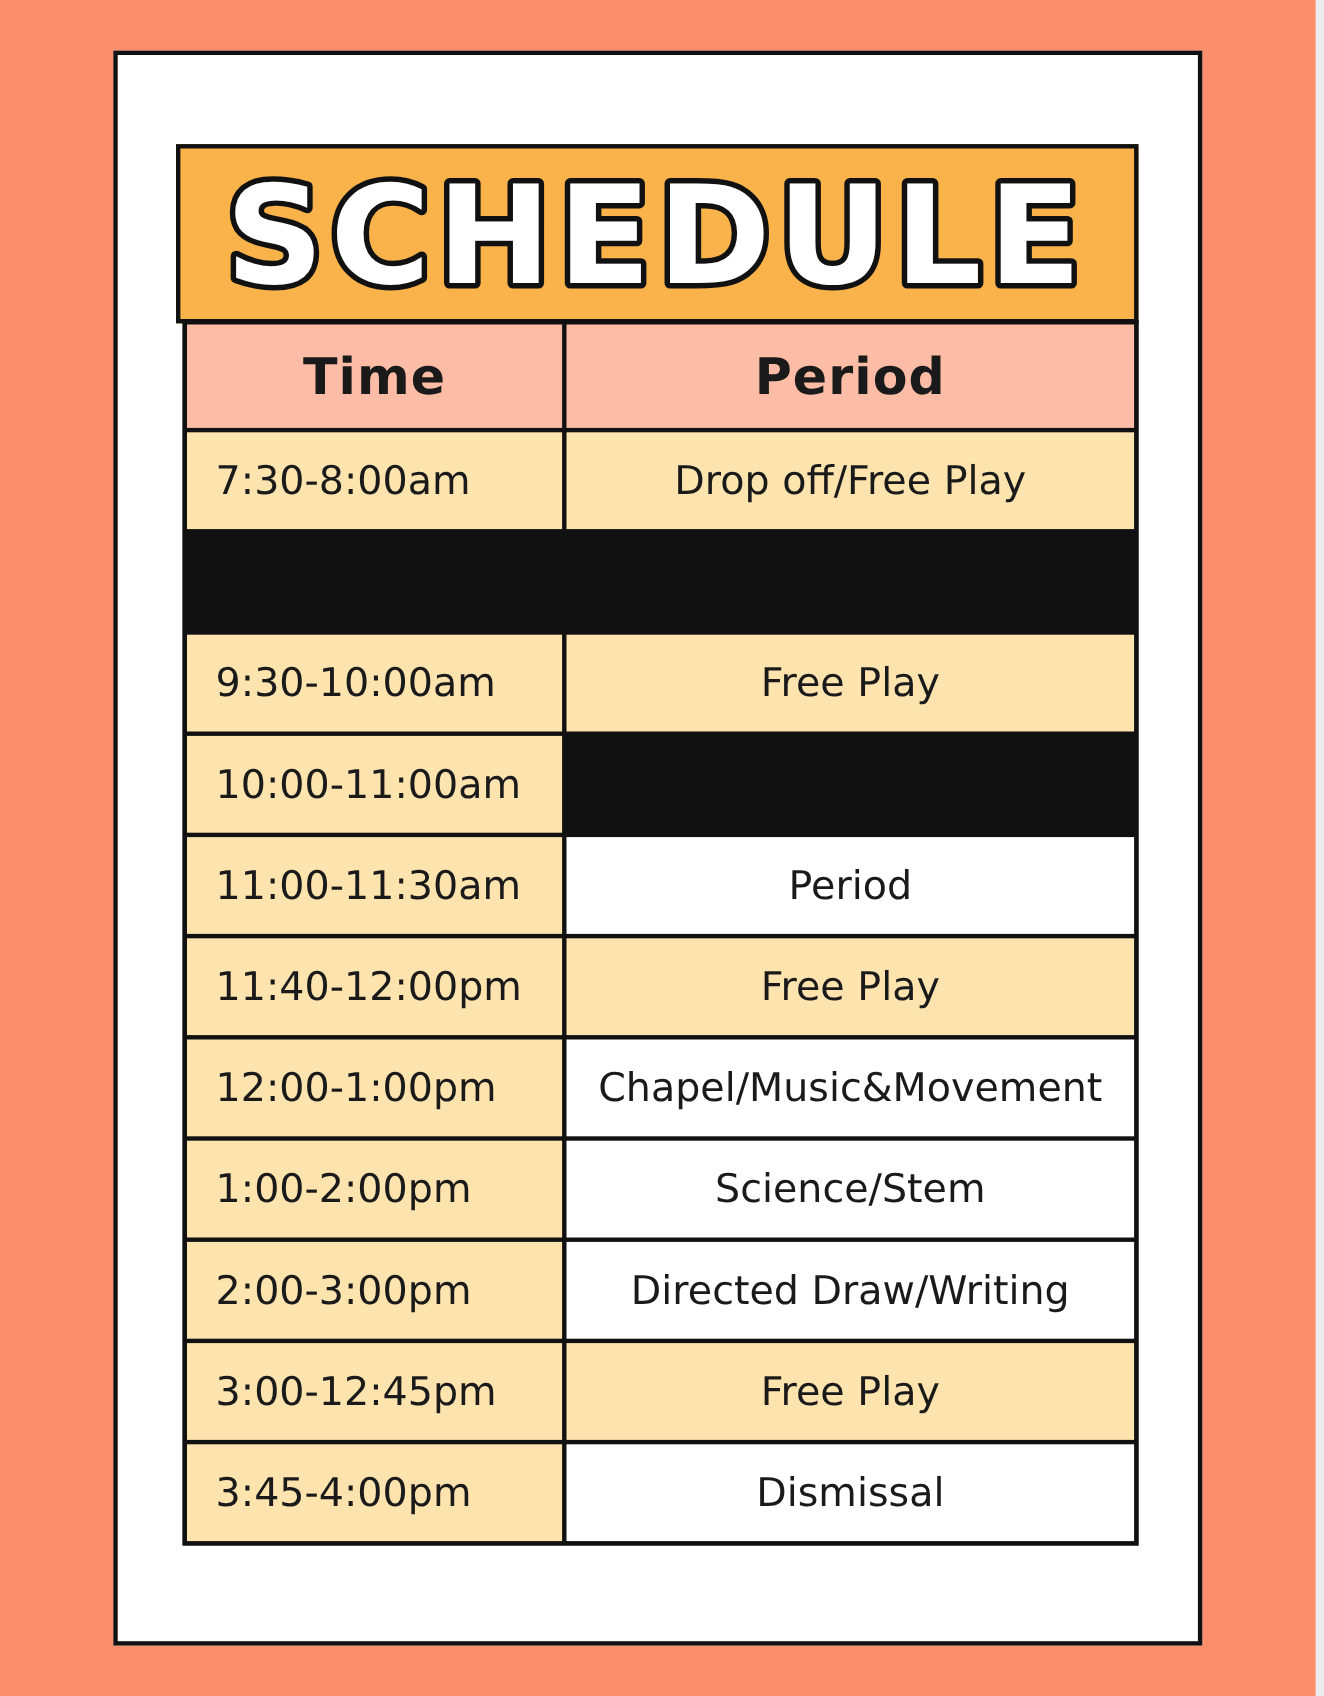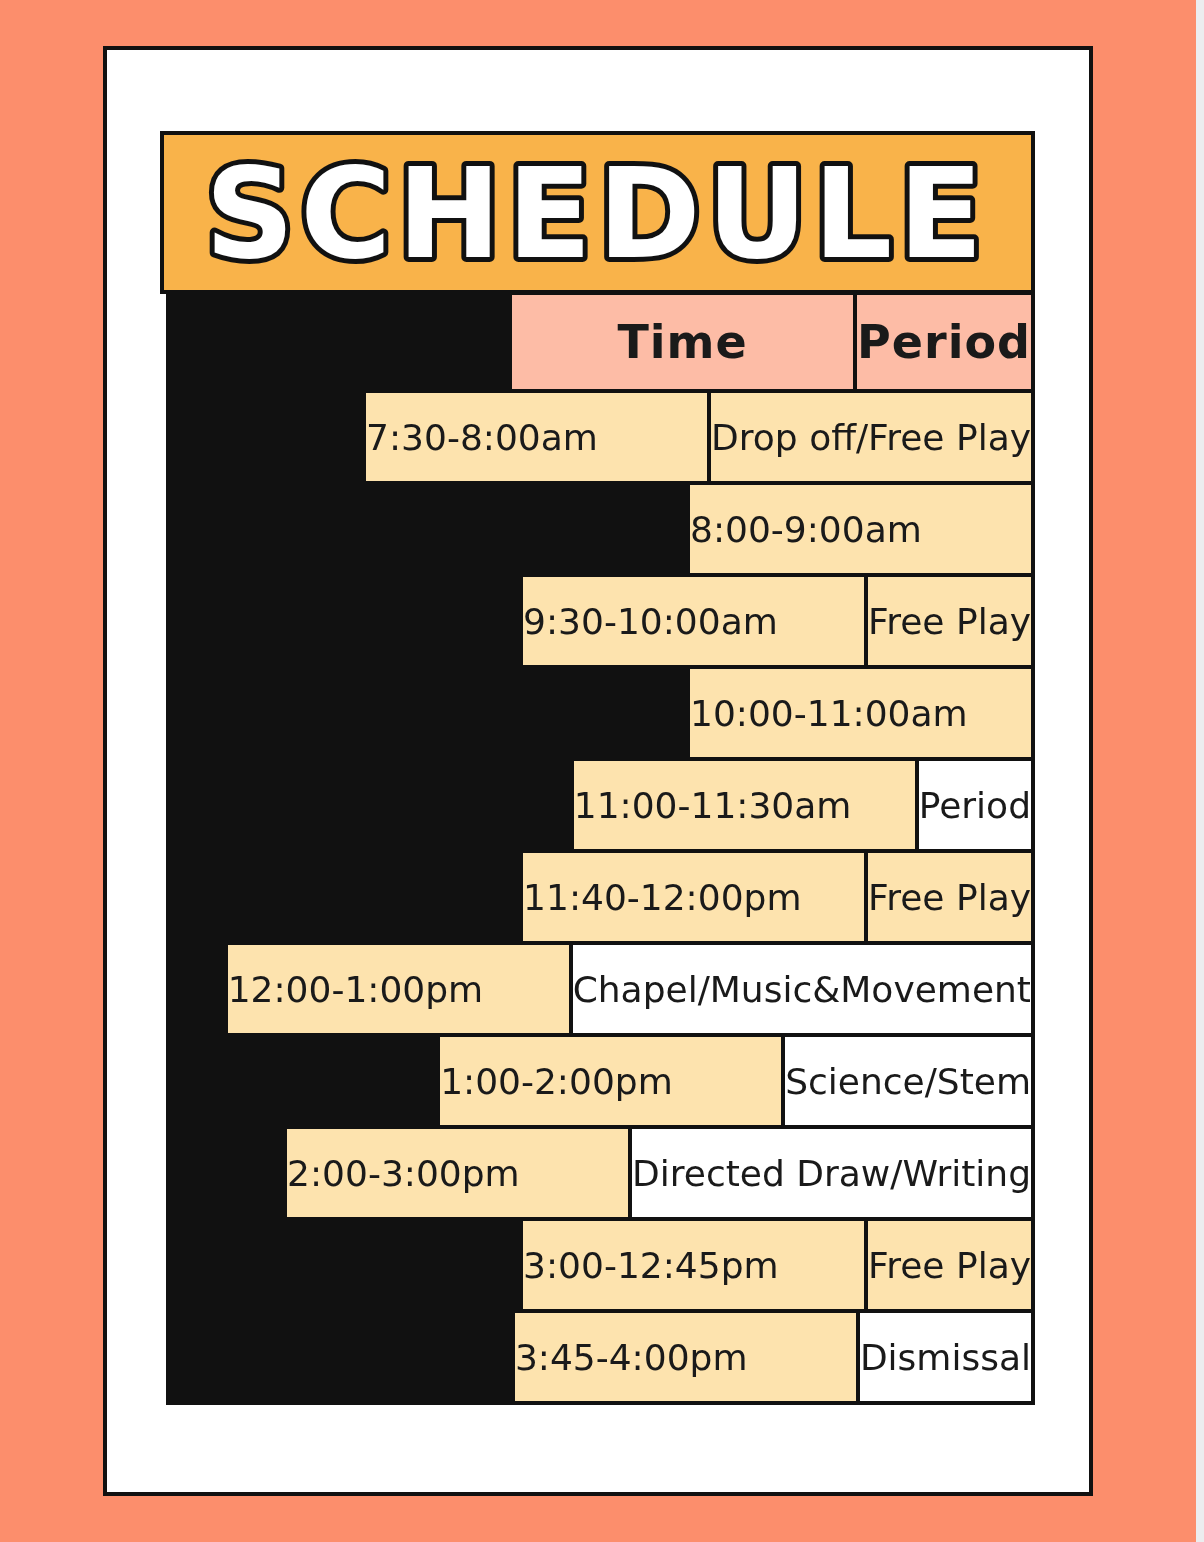--- a/index.html
+++ b/index.html
@@ -56,33 +56,33 @@
   }
 
   .schedule-table {
     position: absolute;
     left: 59px; top: 241px;
     width: 869px;
     background: var(--border);
     border: 4px solid var(--border);
     display: flex; flex-direction: column;
     gap: 4px;
-    align-items: flex-end;
   }
   .t-row { display: flex; gap: 4px; height: 88px; }
   .t-row.header-row { height: 94px; }
   .cell {
     display: flex; align-items: center;
     color: var(--text);
     overflow: hidden;
     white-space: nowrap;
   }
   .time-cell {
     width: 341px; flex: none;
     background: var(--row-peach);
+    padding-left: 26px;
     font-size: 36px;
   }
   .period-cell {
     flex: 1;
     background: var(--page-bg);
     justify-content: center;
     font-size: 36px;
   }
   .t-row.highlight .period-cell { background: var(--row-peach); }
   .header-row .cell {
@@ -112,21 +112,20 @@
       <div class="cell time-cell">Time</div>
       <div class="cell period-cell">Period</div>
     </div>
     <div style="display:contents">
   <div class="t-row highlight">
     <div class="cell time-cell">7:30-8:00am</div>
     <div class="cell period-cell">Drop off/Free Play</div>
   </div>
 
   <div class="t-row">
-    <div class="cell time-cell">8:00-9:00am</div>
   </div>
 
   <div class="t-row highlight">
     <div class="cell time-cell">9:30-10:00am</div>
     <div class="cell period-cell">Free Play</div>
   </div>
 
   <div class="t-row">
     <div class="cell time-cell">10:00-11:00am</div>
   </div>

